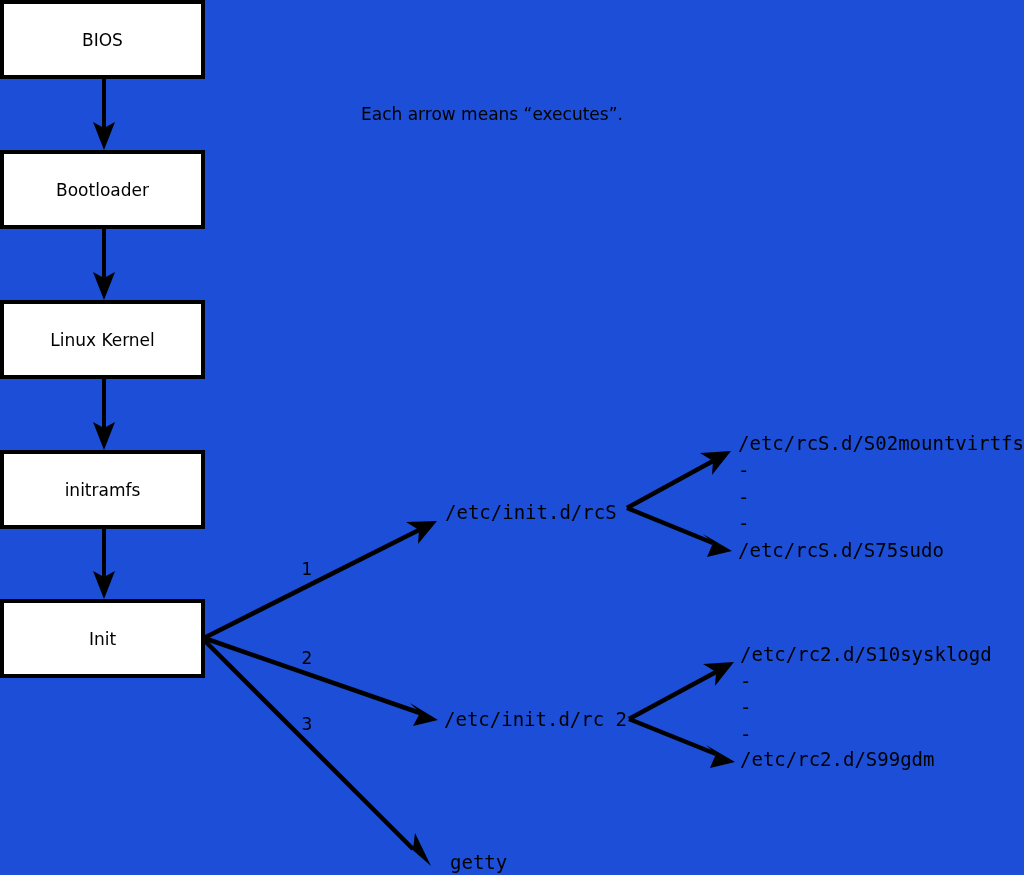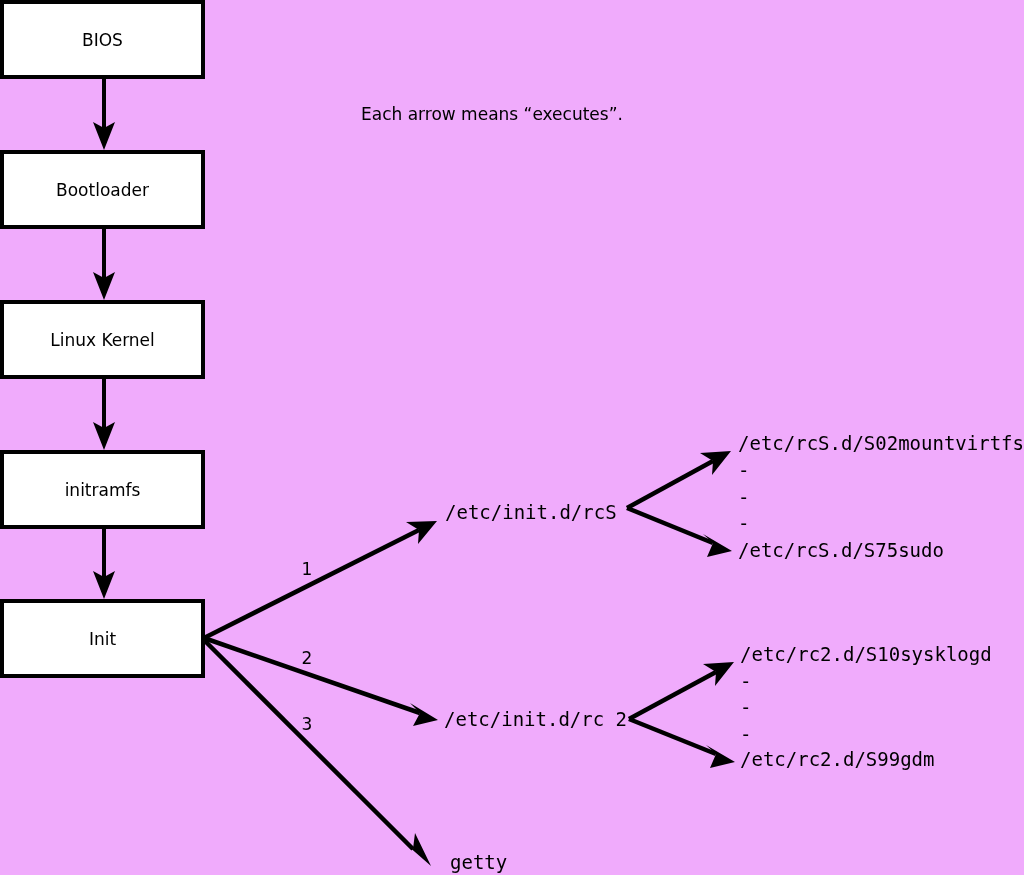--- a/index.html
+++ b/index.html
@@ -10,21 +10,21 @@
   body {
     width: 1024px;
     height: 875px;
     overflow: hidden;
     font-family: "DejaVu Sans", sans-serif;
   }
   #diagram-root {
     position: relative;
     width: 1024px;
     height: 875px;
-    background: #f0abfc;
+    background: #1d4ed8;
   }
   svg.diagram-canvas {
     display: block;
     width: 1024px;
     height: 875px;
   }
   .box-rect {
     fill: #ffffff;
     stroke: #000000;
     stroke-width: 4;

